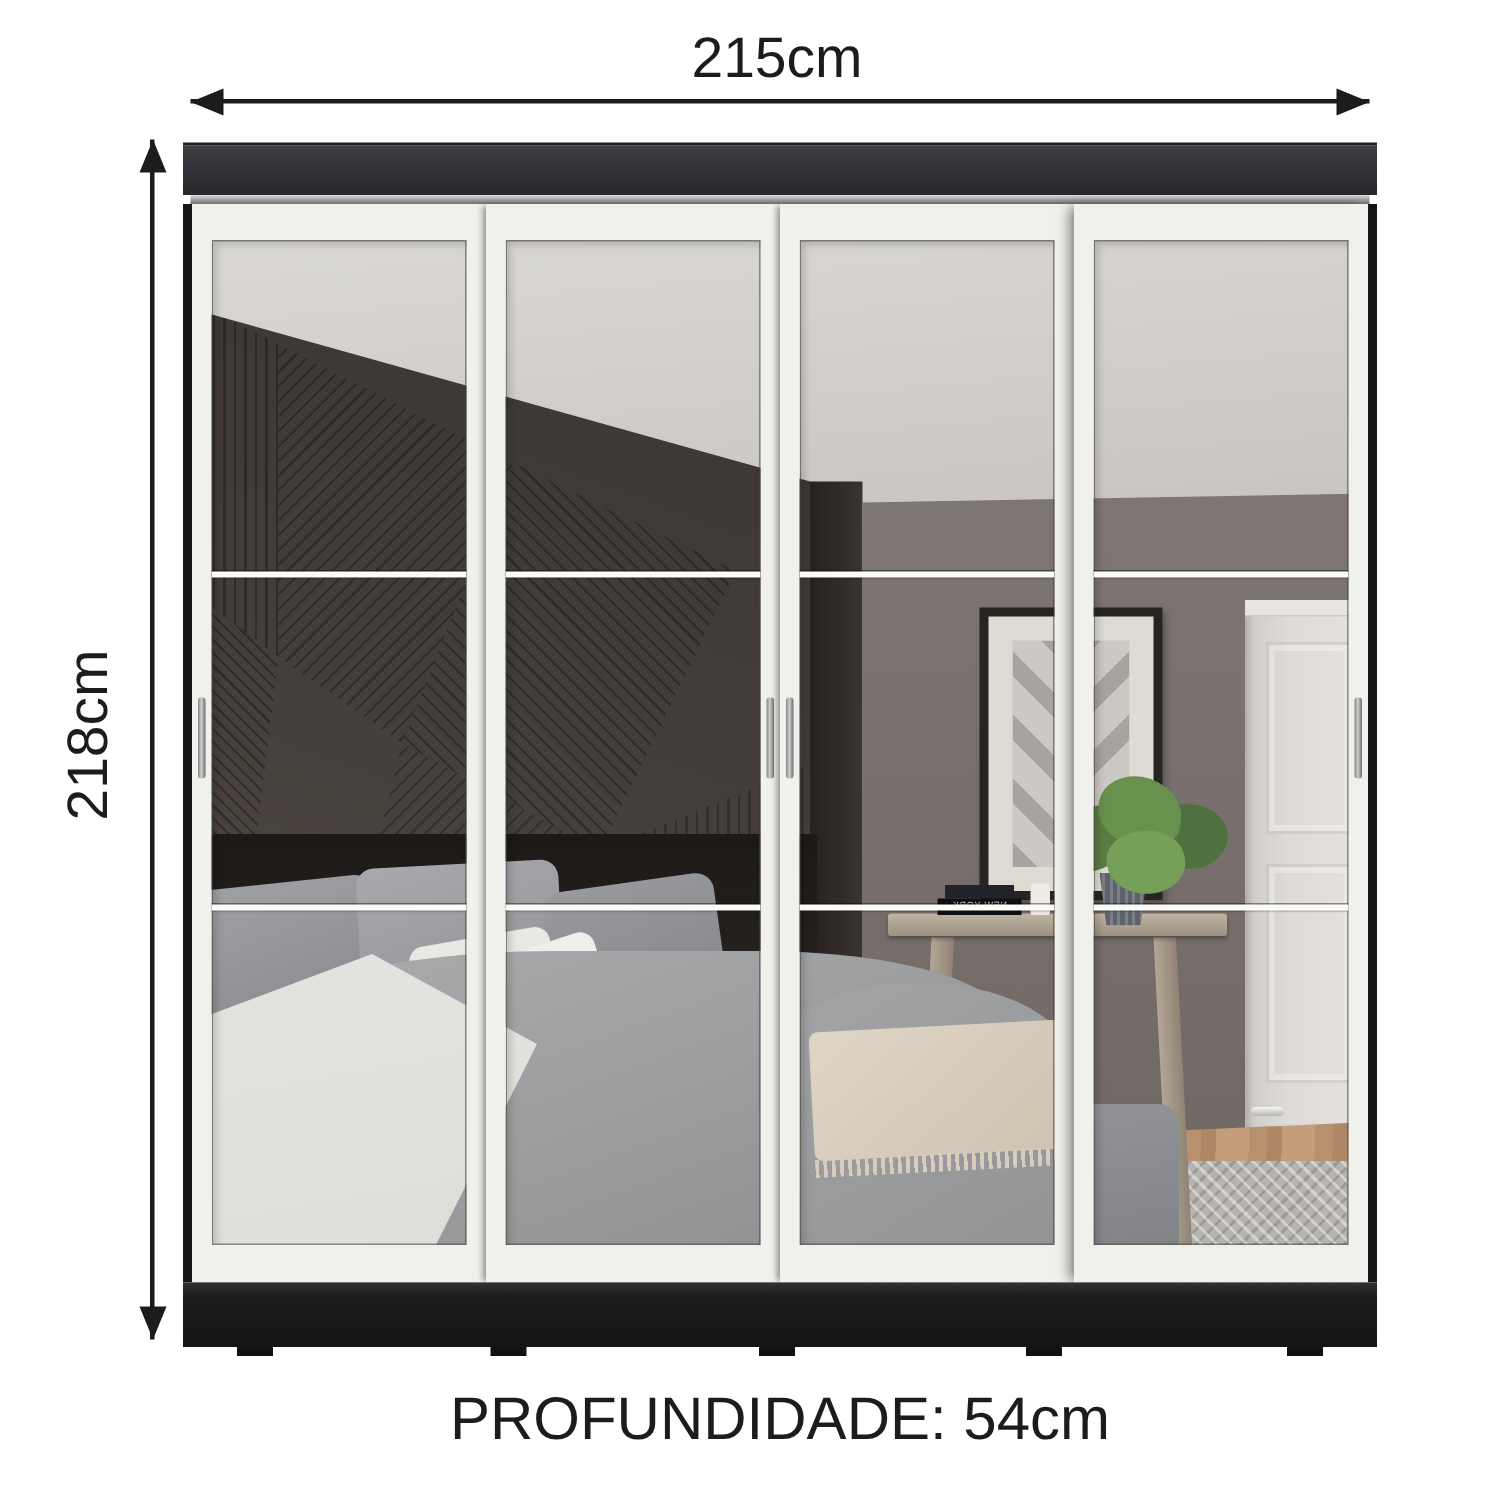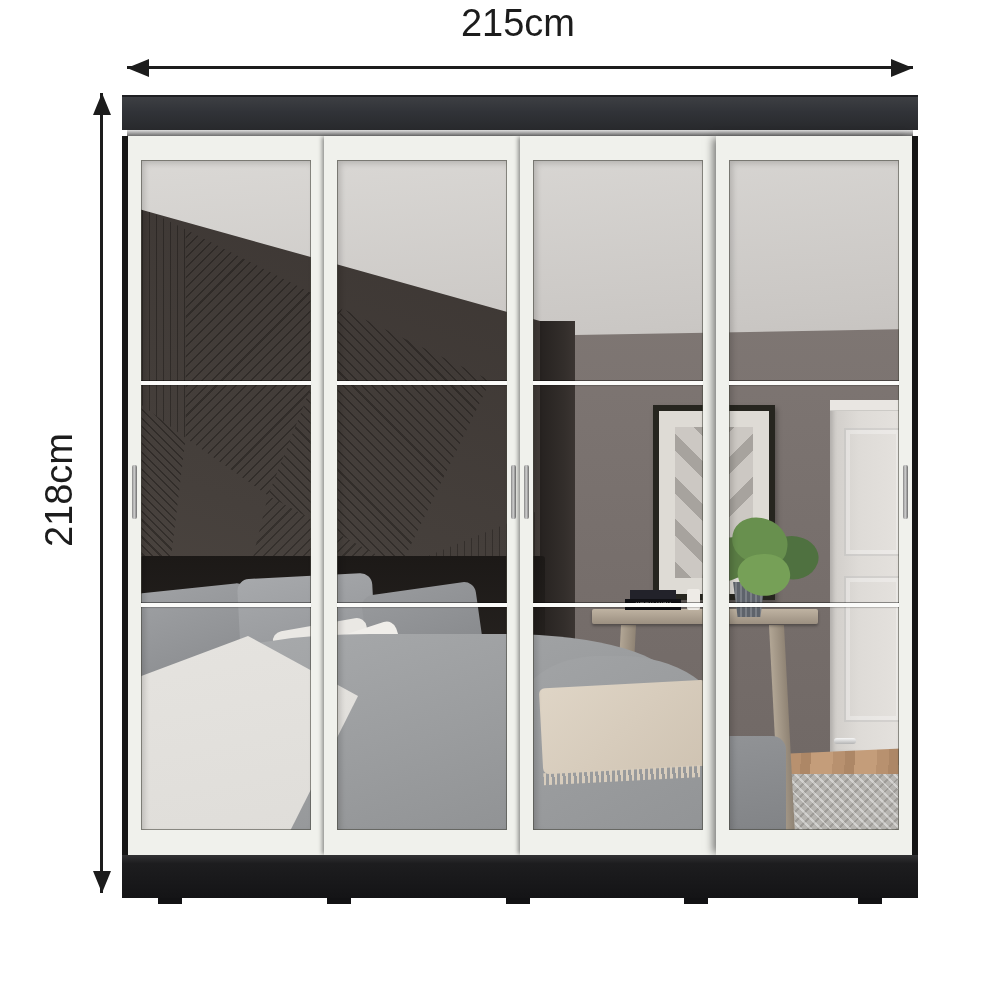--- a/index.html
+++ b/index.html
@@ -1,21 +1,21 @@
 <!DOCTYPE html>
 <html style="--page: #ffffff; --dim: #1c1c1c; --frame: #f0f1ec; --crown: #313338; --carcass: #161616; --plinth: #1d1d1f; --accent_wall: #46403c; --wall: #7b7370; --ceiling: #cac7c4; --duvet: #9b9d9f; --wood_floor: #b8916f; --rug: #b6b4b0; --foliage: #68904e;"><head>
 <meta charset="utf-8">
 <style>
   html,body{margin:0;padding:0;background:#fff;}
   .canvas{position:relative;width:1000px;height:1000px;background:var(--page,#fff);
           font-family:"Liberation Sans",sans-serif;overflow:hidden;}
 
   
   .dim-label{position:absolute;color:var(--dim,#1c1c1c);font-size:38px;line-height:1;white-space:nowrap;}
-  .w-label{left:123px;top:4px;width:790px;text-align:center;}
+  .w-label{left:123px;top:20px;width:790px;text-align:center;}
   .h-label{left:-19px;top:469px;width:160px;height:42px;text-align:center;transform:rotate(-90deg);}
   .d-label{left:120px;top:926px;width:800px;text-align:center;font-size:40px;}
   .h-arrow-line{position:absolute;left:127px;top:66px;width:786px;height:3px;background:var(--dim,#1c1c1c);}
   .tri{position:absolute;width:0;height:0;}
   .tri-left{left:127px;top:59px;border-top:9px solid transparent;border-bottom:9px solid transparent;border-right:22px solid var(--dim,#1c1c1c);}
   .tri-right{left:891px;top:59px;border-top:9px solid transparent;border-bottom:9px solid transparent;border-left:22px solid var(--dim,#1c1c1c);}
   .v-arrow-line{position:absolute;left:100px;top:93px;width:3px;height:800px;background:var(--dim,#1c1c1c);}
   .tri-up{left:93px;top:93px;border-left:9px solid transparent;border-right:9px solid transparent;border-bottom:22px solid var(--dim,#1c1c1c);}
   .tri-down{left:93px;top:871px;border-left:9px solid transparent;border-right:9px solid transparent;border-top:22px solid var(--dim,#1c1c1c);}
 
@@ -243,13 +243,14 @@
     </div>
 
     <div class="plinth"></div>
     <div class="foot" style="left:36px"></div>
     <div class="foot" style="left:205px"></div>
     <div class="foot" style="left:384px"></div>
     <div class="foot" style="left:562px"></div>
     <div class="foot" style="left:736px"></div>
   </div>
 
+  <div class="dim-label d-label">PROFUNDIDADE: 54cm</div>
 </div>
 
 </body></html>

